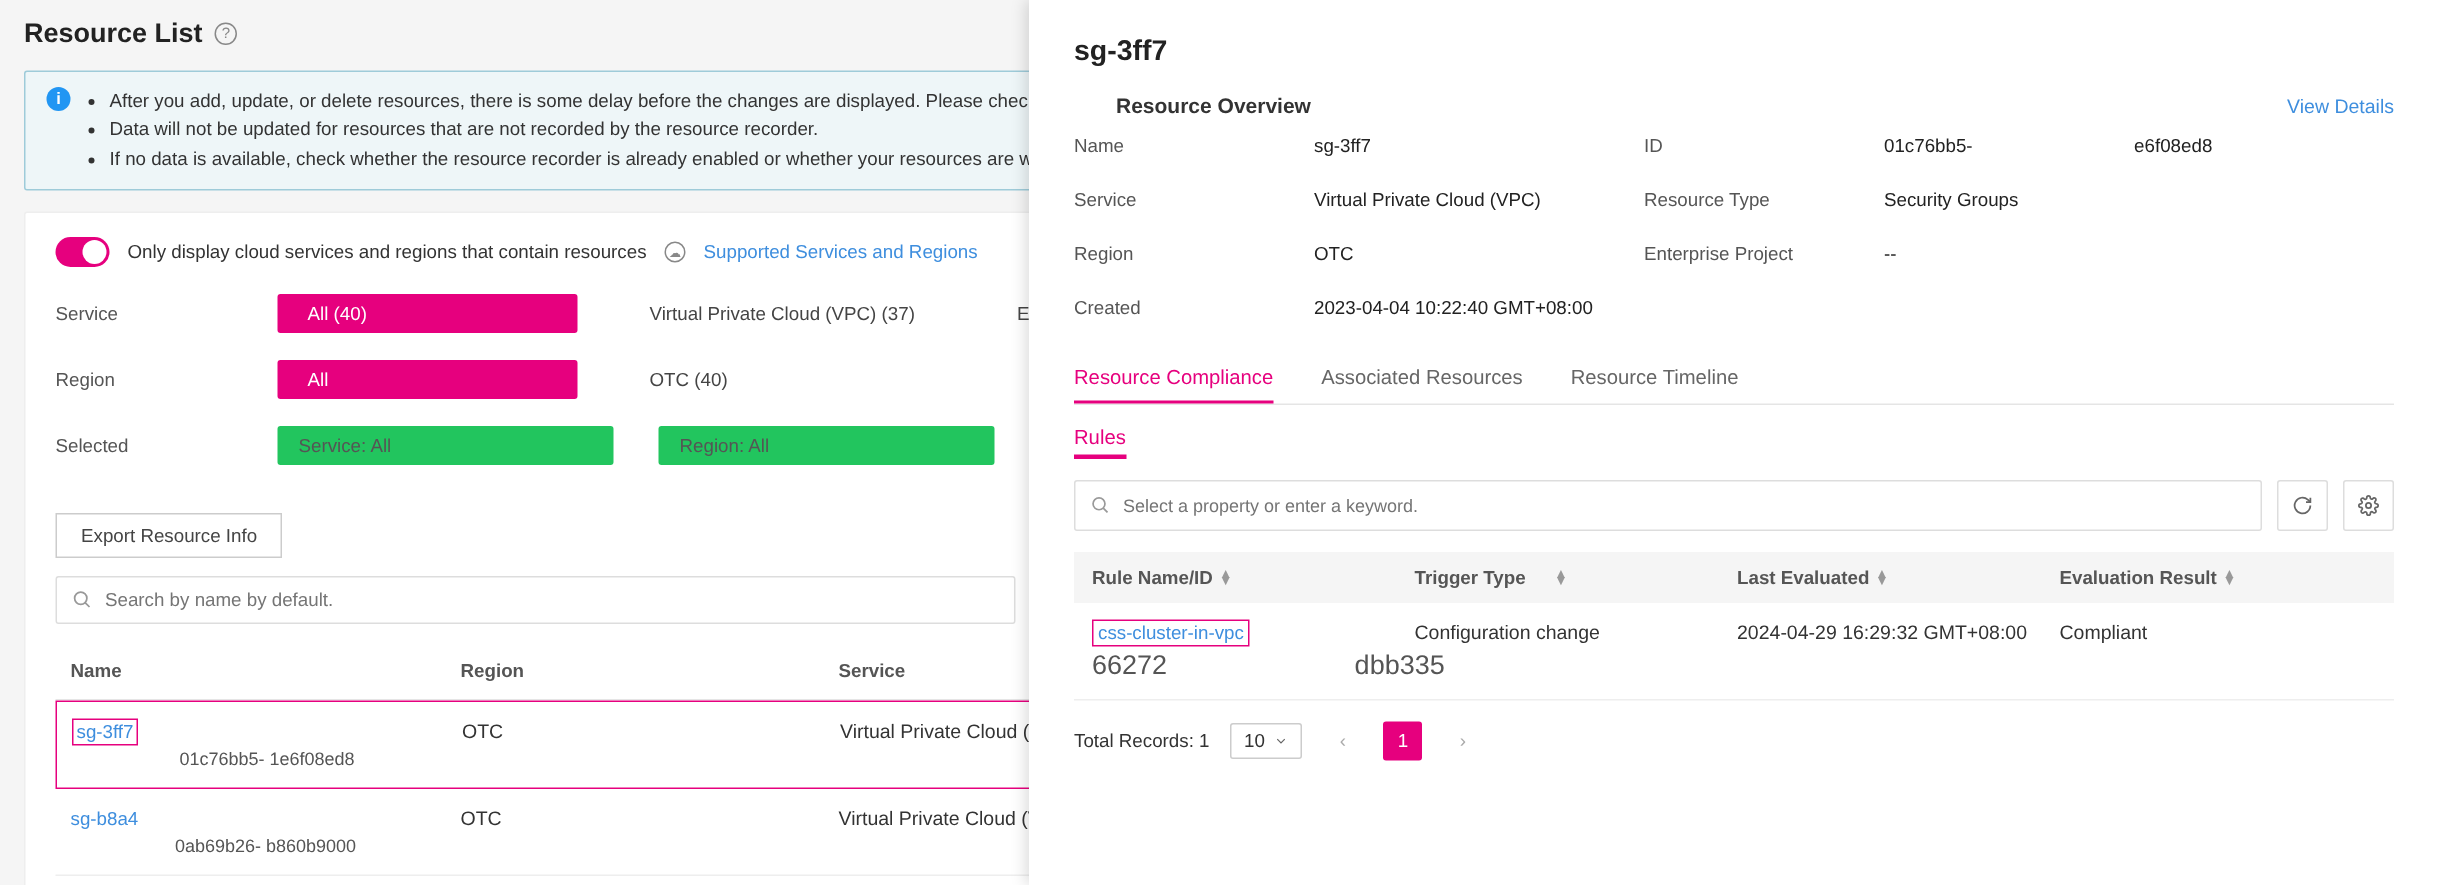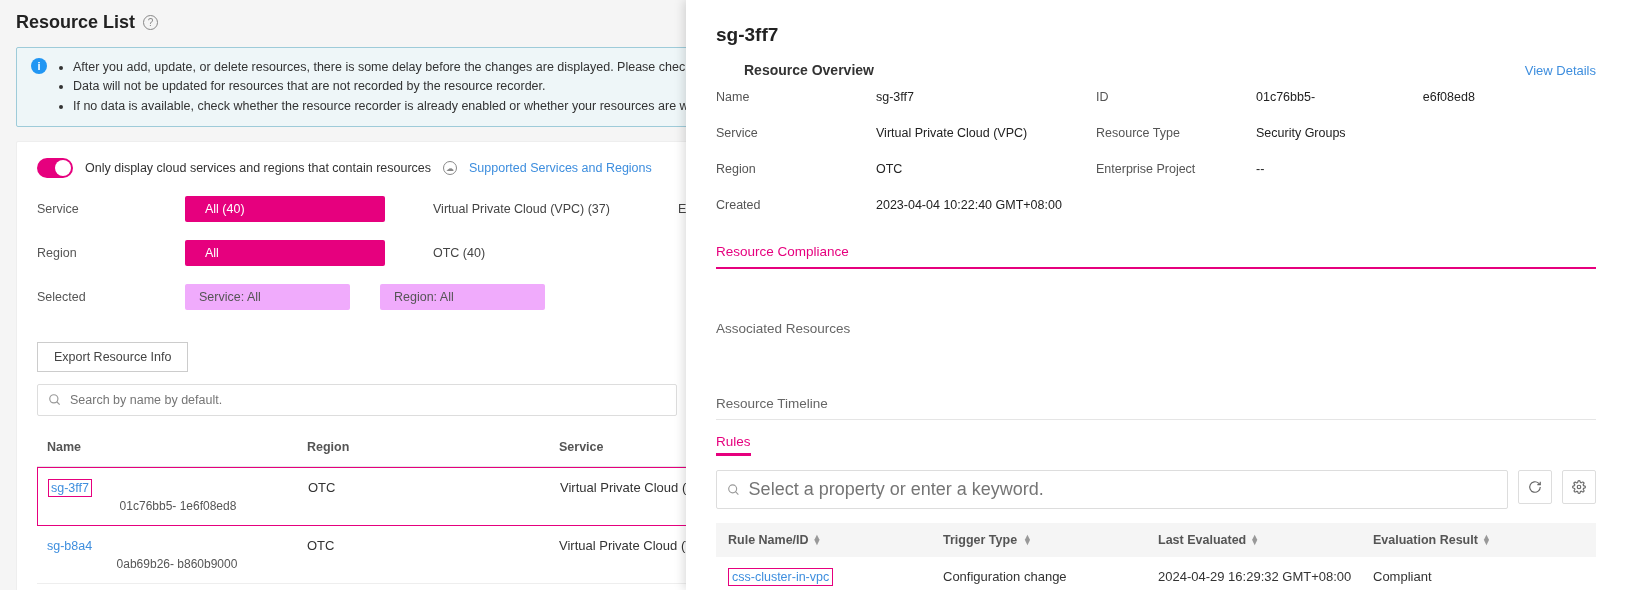--- a/index.html
+++ b/index.html
@@ -23,21 +23,21 @@
   .toggle-knob { width:16px;height:16px;border-radius:50%;background:#fff;position:absolute;top:2px;right:2px;}
   .toggle-label { color:#333; font-size:12.5px;}
   .supported-link { color:#3e8ede; font-size:12.5px; display:flex;align-items:center;gap:4px;}
   .cloud-icon { width:14px;height:14px;border:1px solid #888;border-radius:50%;display:flex;align-items:center;justify-content:center;font-size:8px;color:#888;}
 
   .filter-row { display:flex; align-items:center; margin-bottom:18px; }
   .filter-label { width:148px; color:#555; font-size:12.5px; }
   .pill { display:inline-block; padding:6px 20px; border-radius:2px; margin-right:28px; font-size:12.5px; cursor:pointer;}
   .pill.active { background:#e6007e; color:#fff; width:200px;}
   .pill.inactive { color:#444; }
-  .selected-pill { background:#f0abfc; padding:6px 14px; border-radius:2px; width:165px; display:inline-block; color:#555; font-size:12.5px;}
+  .selected-pill { background:#22c55e; padding:6px 14px; border-radius:2px; width:224px; display:inline-block; color:#555; font-size:12.5px;}
 
   .export-btn { border:1px solid #ccc; background:#fff; padding:7px 16px; font-size:12.5px; color:#444; cursor:pointer; margin:14px 0 12px 0;text-align:right;}
   .search-bar { border:1px solid #ddd; border-radius:2px; padding:8px 10px; display:flex; align-items:center; gap:8px; color:#999; width:640px;}
   .search-bar svg { flex-shrink:0;}
   .search-bar input { border:none; outline:none; font-size:12.5px; color:#555; width:100%;}
 
   .table-head { display:flex; border-bottom:1px solid #e5e5e5; padding:12px 10px; margin-top:12px; color:#555; font-weight:600; font-size:12.5px;}
   .col-name { width:260px; }
   .col-region { width:252px; }
   .col-service { flex:1; }
@@ -50,34 +50,34 @@
   
   .drawer { position:absolute; right:0; top:0; width:940px; height:590px; background:#fff; box-shadow:-2px 0 10px rgba(0,0,0,.15); padding: 24px 30px 10px 30px; overflow:hidden;}
   .drawer-title { font-size:19px; color:#222; margin-bottom:16px;}
   .overview-head { display:flex; justify-content:space-between; align-items:center; margin-bottom:12px;padding-left:28px;}
   .overview-head h3 { font-size:14px; font-weight:700; color:#333;}
   .view-details { color:#3e8ede; font-size:13px;}
   .overview-grid { display:grid; grid-template-columns: 160px 220px 160px 220px; row-gap:22px; margin-bottom:24px;}
   .ov-label { color:#555; font-size:12.5px; }
   .ov-value { color:#222; font-size:12.5px; }
 
-  .tabs { border-bottom:1px solid #e5e5e5; display:flex; gap:44px; margin-bottom:14px;flex-direction:column;}
+  .tabs { border-bottom:1px solid #e5e5e5; display:flex; gap:32px; margin-bottom:14px;}
   .tab { padding:8px 0; font-size:13.5px; color:#666; cursor:pointer;}
   .tab.active { color:#e6007e; border-bottom:2px solid #e6007e; font-weight:500;}
 
   .subtab { color:#e6007e; font-size:13.5px; font-weight:500; border-bottom:3px solid #e6007e; display:inline-block; padding-bottom:4px; margin-bottom:14px;}
 
   .rules-search-row { display:flex; gap:10px; margin-bottom:14px;}
   .rules-search { flex:1; border:1px solid #ddd; border-radius:2px; padding:8px 10px; display:flex; align-items:center; gap:8px;}
-  .rules-search input { border:none; outline:none; font-size:18px; color:#555; width:100%;}
+  .rules-search input { border:none; outline:none; font-size:12px; color:#555; width:100%;}
   .icon-btn { width:34px;height:34px;border:1px solid #ddd;border-radius:2px;display:flex;align-items:center;justify-content:center;cursor:pointer;}
 
   .rules-table-head { display:flex; background:#f5f5f5; padding:10px 12px; color:#555; font-weight:600; font-size:12.5px;}
   .rcol-1 { width:215px; display:flex; align-items:center; gap:4px;}
-  .rcol-2 { width:215px; display:flex; align-items:center; gap:6px;}
+  .rcol-2 { width:215px; display:flex; align-items:center; gap:19px;}
   .rcol-3 { width:215px; display:flex; align-items:center; gap:4px;}
   .rcol-4 { flex:1; display:flex; align-items:center; gap:4px;}
   .sort-icon { font-size:9px; color:#999; line-height:0.6;}
   .rules-row { display:flex; padding:12px; border-bottom:1px solid #eee; align-items:flex-start;}
   .rule-name { color:#3e8ede; font-size:12.5px; border:1px solid #e6007e; padding:1px 3px;}
   .rule-id { color:#555; font-size:18px; margin-top:4px;}
 
   .pager { display:flex; align-items:center; gap:14px; margin-top:14px; font-size:12.5px;}
   .page-size { border:1px solid #ccc; border-radius:2px; padding:4px 8px; display:flex; align-items:center; gap:6px;}
   .pager-btn { width:26px;height:26px;display:flex;align-items:center;justify-content:center;color:#aaa;cursor:pointer;}

